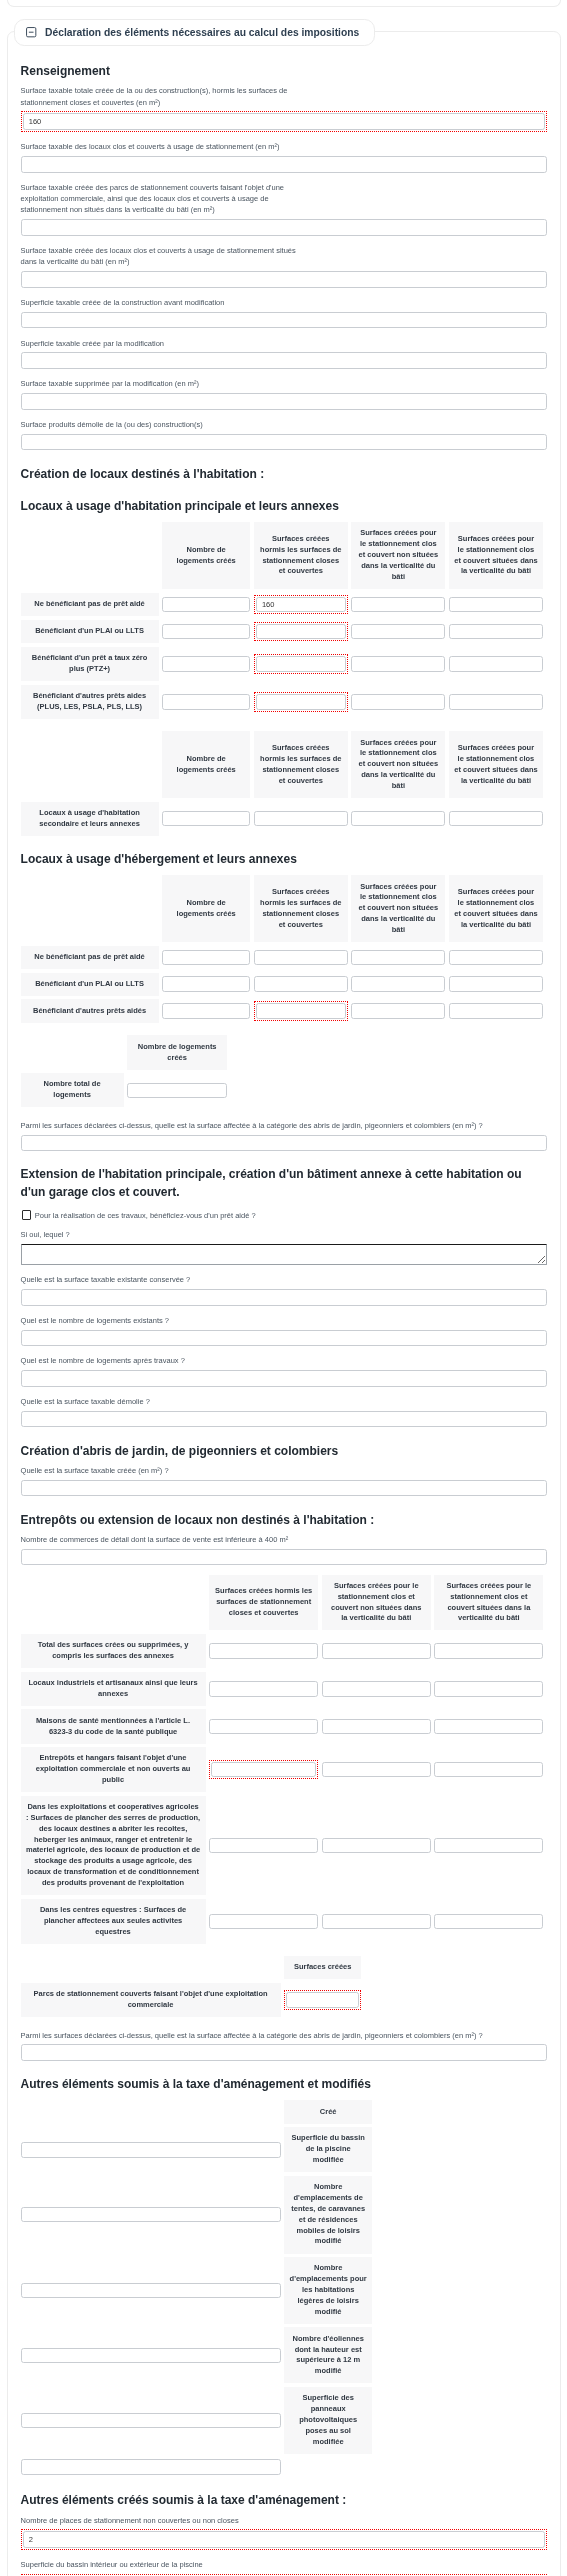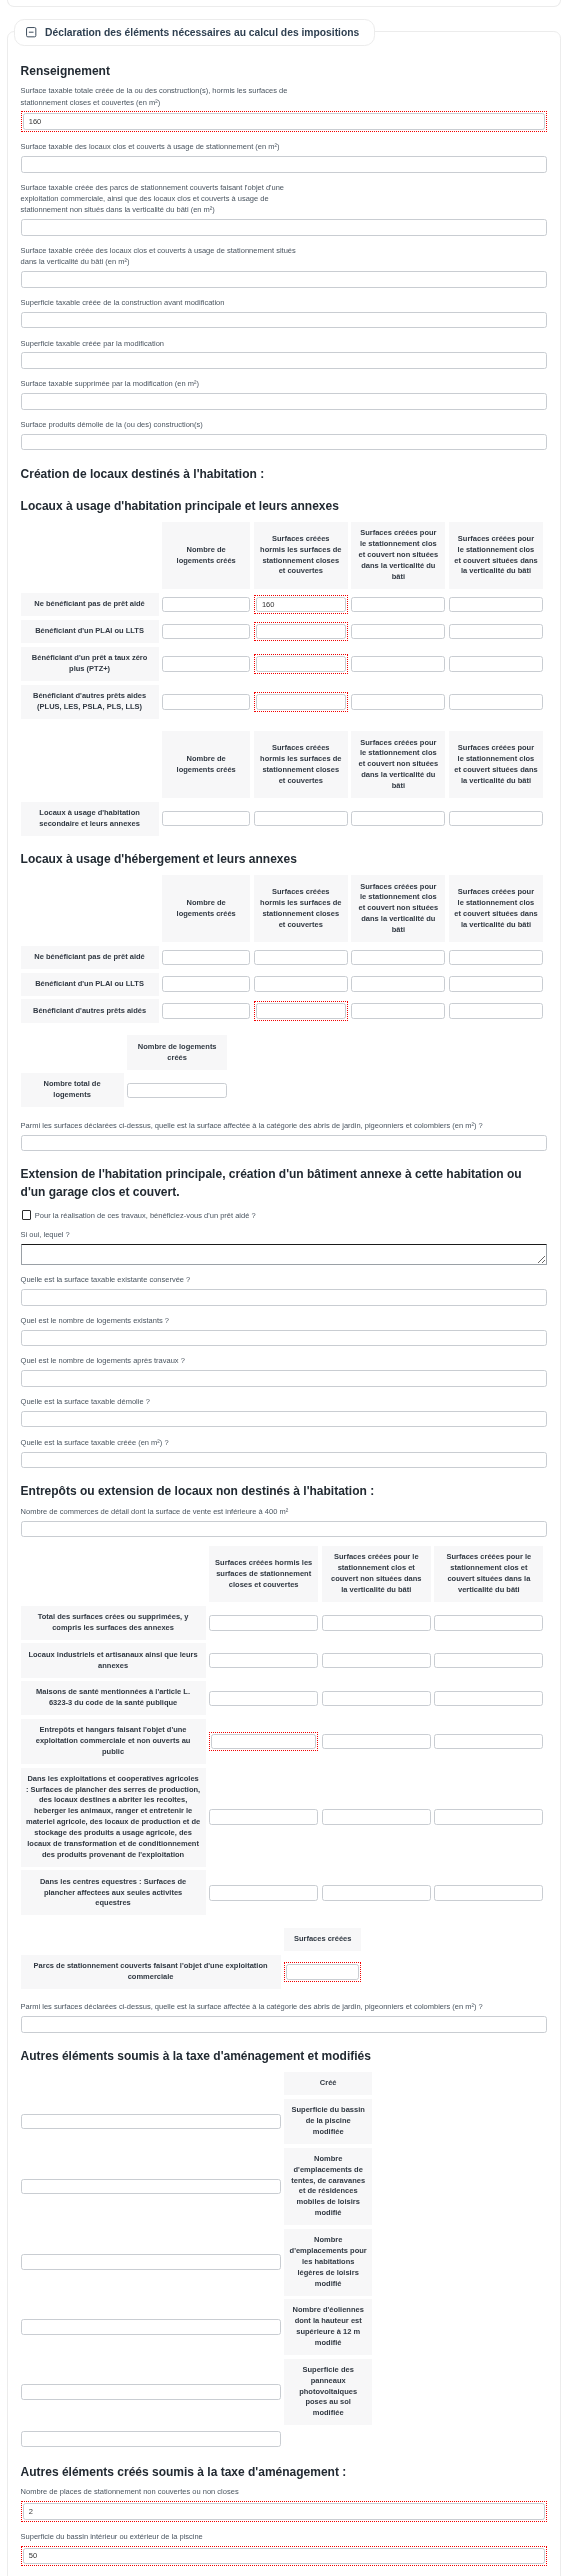--- a/index.html
+++ b/index.html
@@ -254,20 +254,21 @@
         <input class="inp" type="text" style="">
       </div>
       <div class="field">
         <div class="lbl">Quel est le nombre de logements après travaux ?</div>
         <input class="inp" type="text" style="">
       </div>
       <div class="field">
         <div class="lbl">Quelle est la surface taxable démolie ?</div>
         <input class="inp" type="text" style="">
       </div>
+      <div class="h">Création d'abris de jardin, de pigeonniers et colombiers</div>
       <div class="field">
         <div class="lbl">Quelle est la surface taxable créée (en m²) ?</div>
         <input class="inp" type="text" style="">
       </div>
       <div class="h">Entrepôts ou extension de locaux non destinés à l'habitation :</div>
       <div class="field">
         <div class="lbl">Nombre de commerces de détail dont la surface de vente est inférieure à 400 m²</div>
         <input class="inp" type="text" style="">
       </div>
       <div class="grid" style="grid-template-columns: 185px 109px 109px 109px;">

